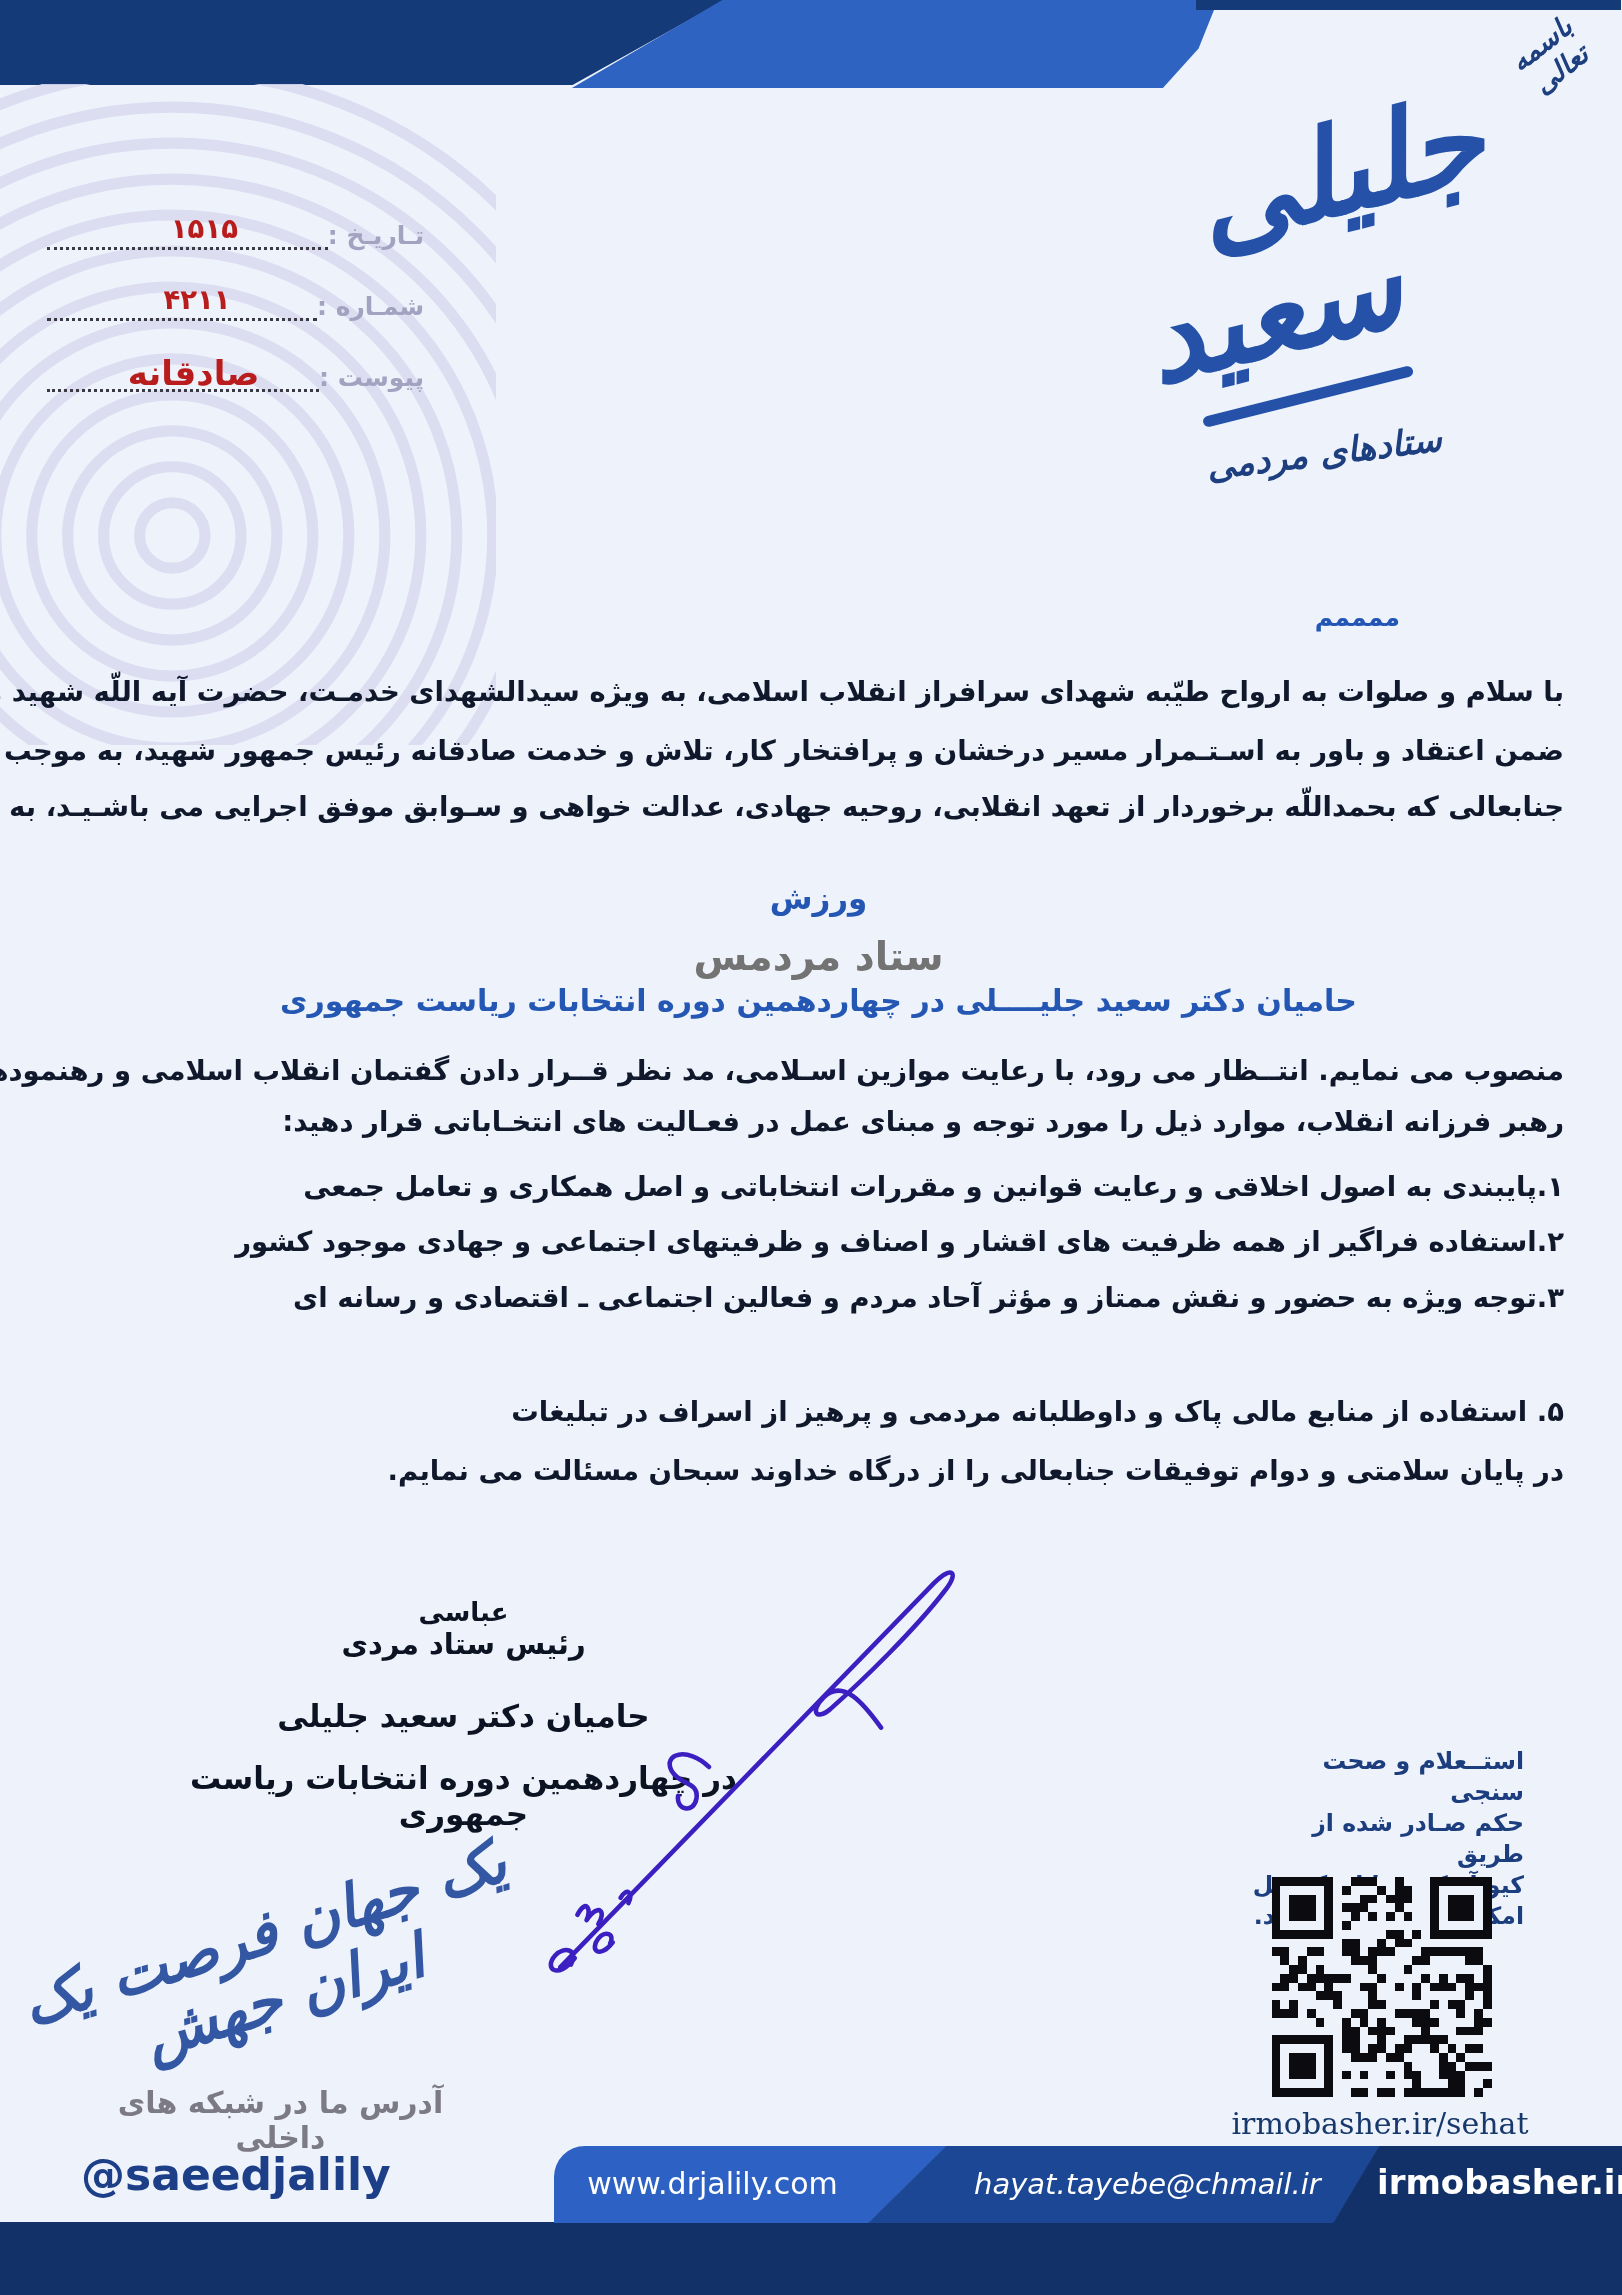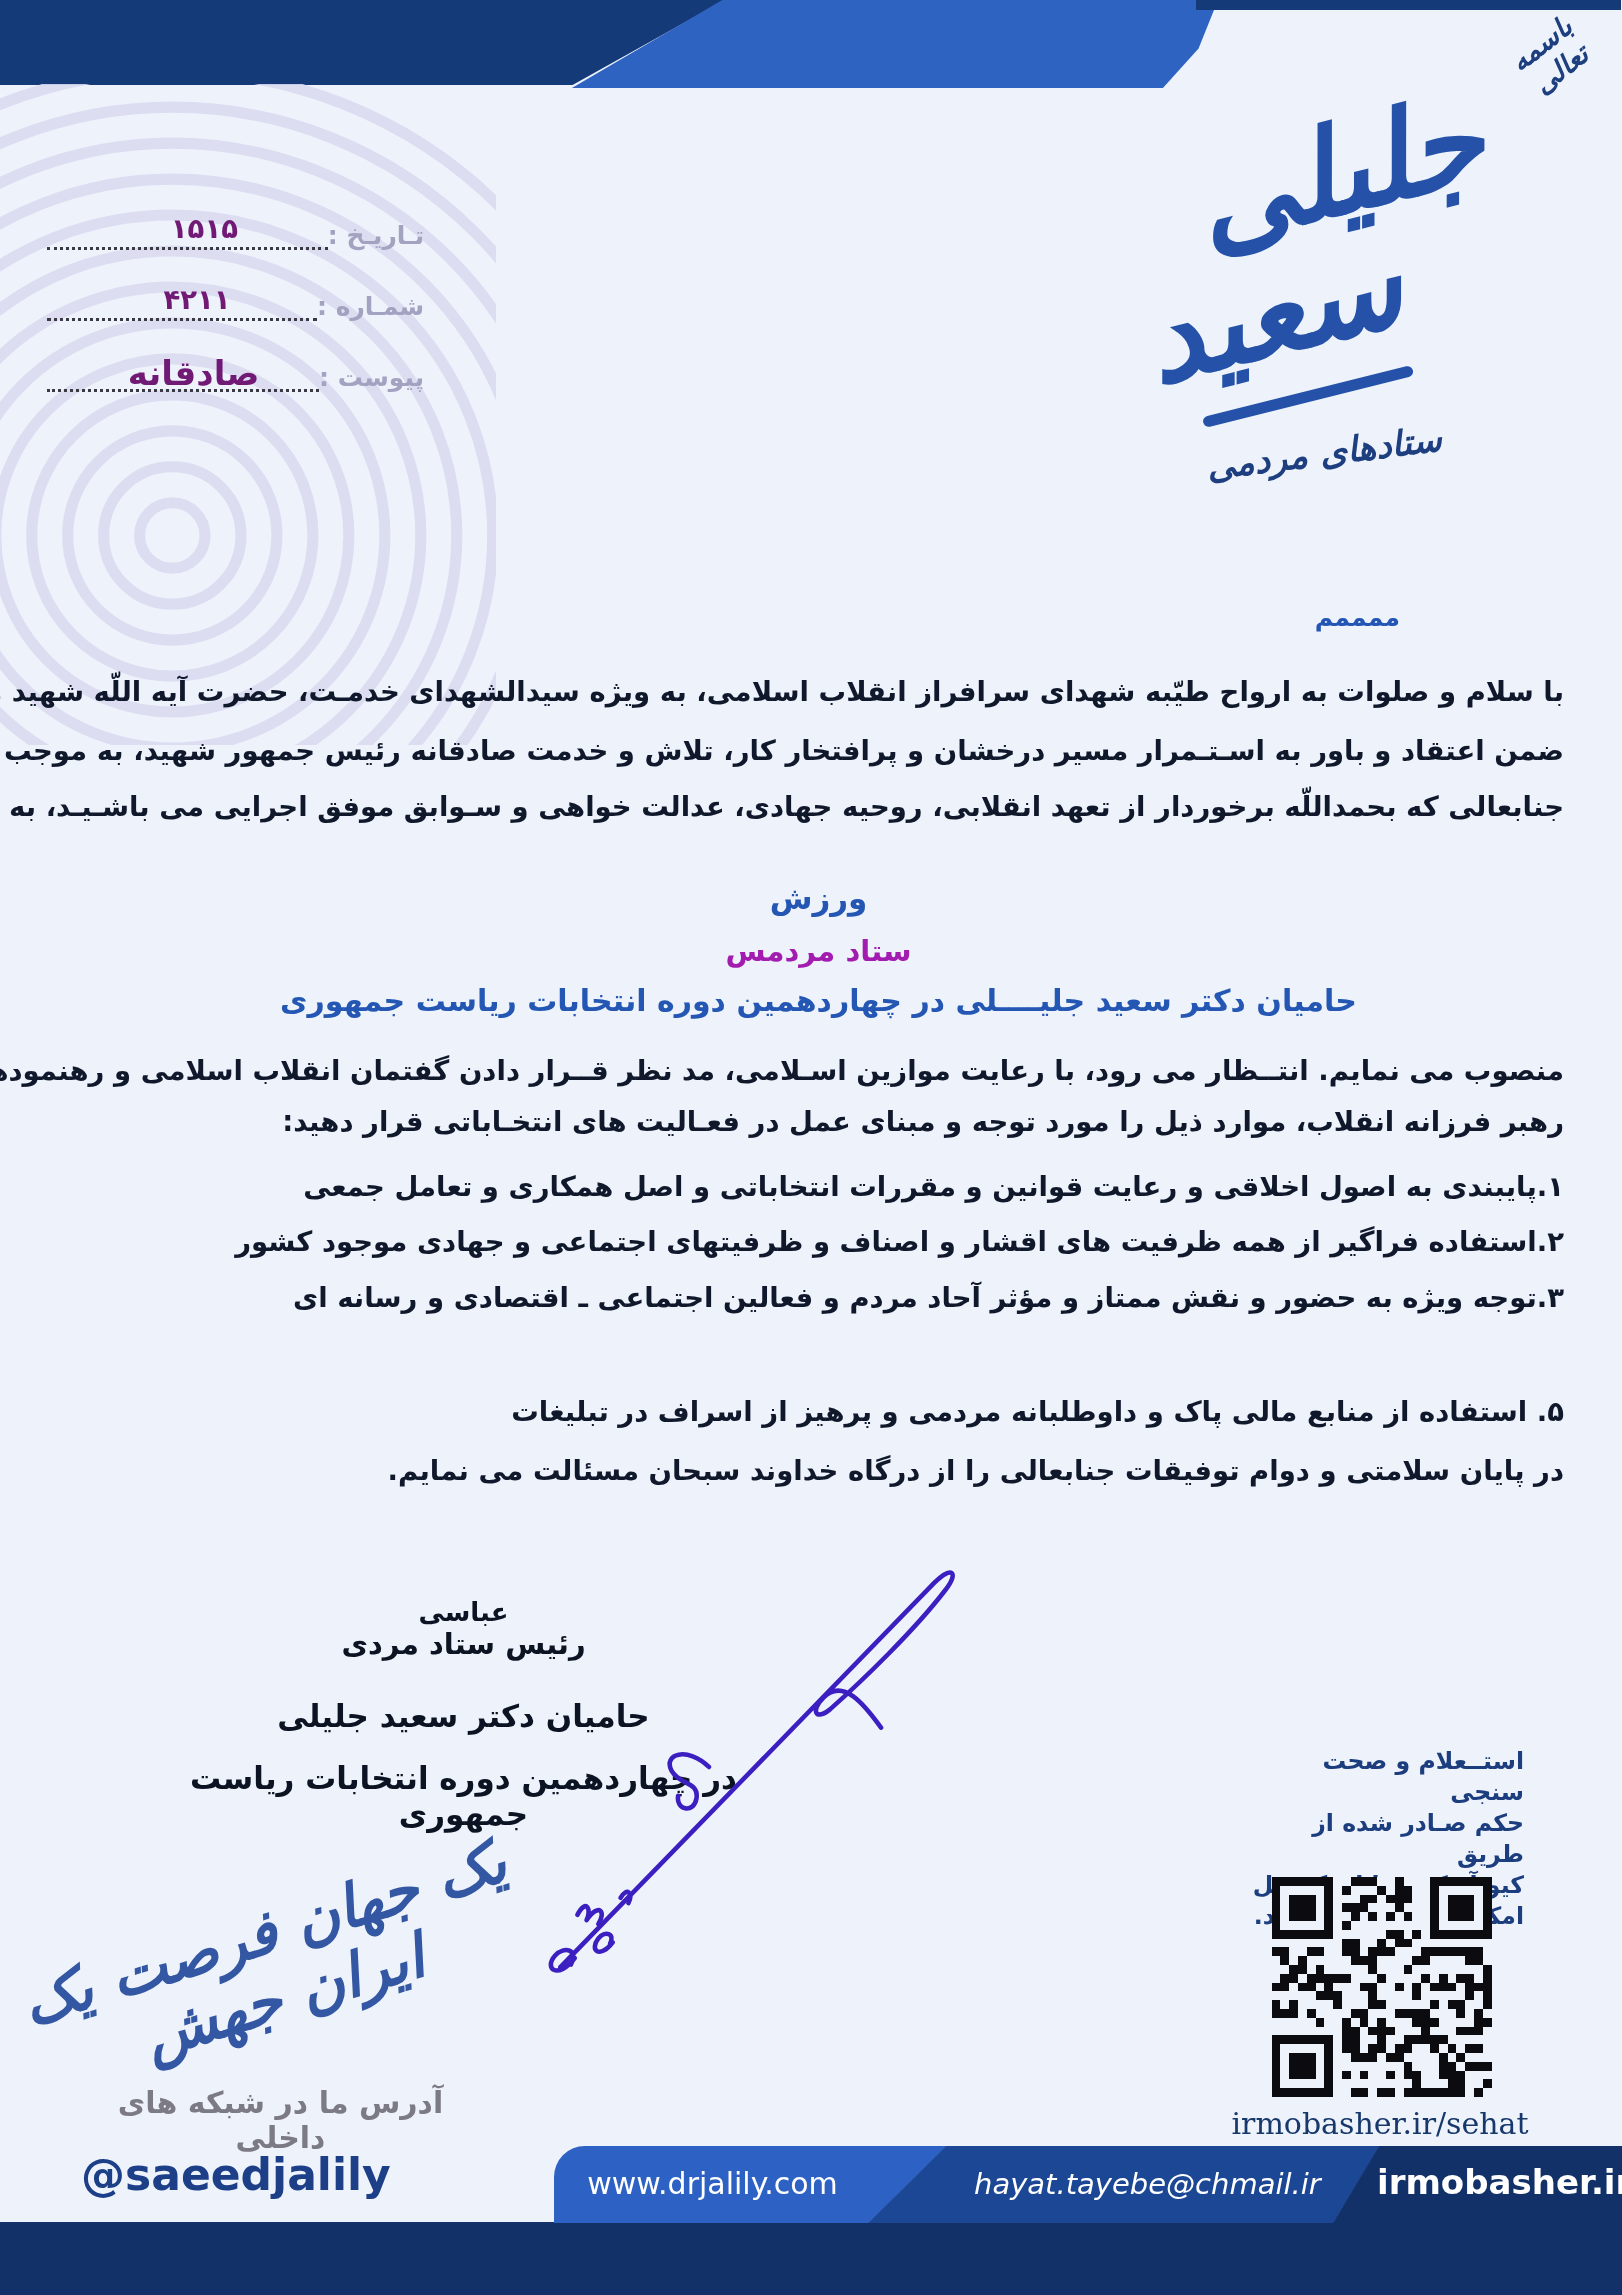--- a/index.html
+++ b/index.html
@@ -23,29 +23,29 @@
           border-radius:6.5px;transform:rotate(-14deg);}
   .logo-sub{position:absolute;right:141px;top:433px;width:314px;text-align:center;color:#1e3f7f;
           font-size:35px;font-weight:bold;font-style:italic;transform:rotate(-7deg);}
   
   .fp{position:absolute;left:0;top:84px;}
   
   .fields{position:absolute;left:43px;top:204px;width:386px;}
   .field-row{display:flex;align-items:flex-end;margin-bottom:25px;height:46px;}
   .field-label{color:#a3a2c0;font-size:25px;font-weight:bold;white-space:nowrap;margin-right:3.9px;}
   .field-line{flex:1;border-bottom:3.3px dotted #3a3a45;position:relative;height:39px;margin-left:5.2px;}
-  .field-value{position:absolute;bottom:2.6px;right:32%;color:#701a75;font-size:27.5px;font-weight:bold;}
+  .field-value{position:absolute;bottom:2.6px;right:32%;color:#b91c1c;font-size:27.5px;font-weight:bold;}
   .field-value.big{font-size:34px;right:22%;bottom:-3.9px;}
   
   .bline{position:absolute;right:58px;left:58px;text-align:right;color:#10182b;
          font-size:27.5px;font-weight:bold;white-space:nowrap;}
   .cline{position:absolute;right:58px;left:74px;text-align:center;font-weight:bold;}
   .addressee{position:absolute;right:222px;top:603px;color:#2355b4;font-size:25px;font-weight:bold;}
   .pos-title{top:880px;color:#2456b3;font-size:31px;}
-  .org1{top:934px;color:#a21caf;font-size:29px;}
+  .org1{top:934px;color:#737373;font-size:39px;}
   .org2{top:983px;color:#2456b3;font-size:30px;}
   
   .sig-block{position:absolute;left:144px;top:1597px;width:641px;text-align:center;color:#0c1322;}
   .sig-name{font-size:26px;font-weight:bold;}
   .sig-title{font-size:29px;font-weight:bold;margin-bottom:37px;}
   .sig-org1{font-size:31px;font-weight:bold;margin-bottom:26px;}
   .sig-org2{font-size:31px;font-weight:bold;}
   .sig-ink{position:absolute;left:543px;top:1551px;}
   
   .slogan{position:absolute;left:19.6px;top:1898px;width:510px;color:#2a4f9e;font-size:60px;

